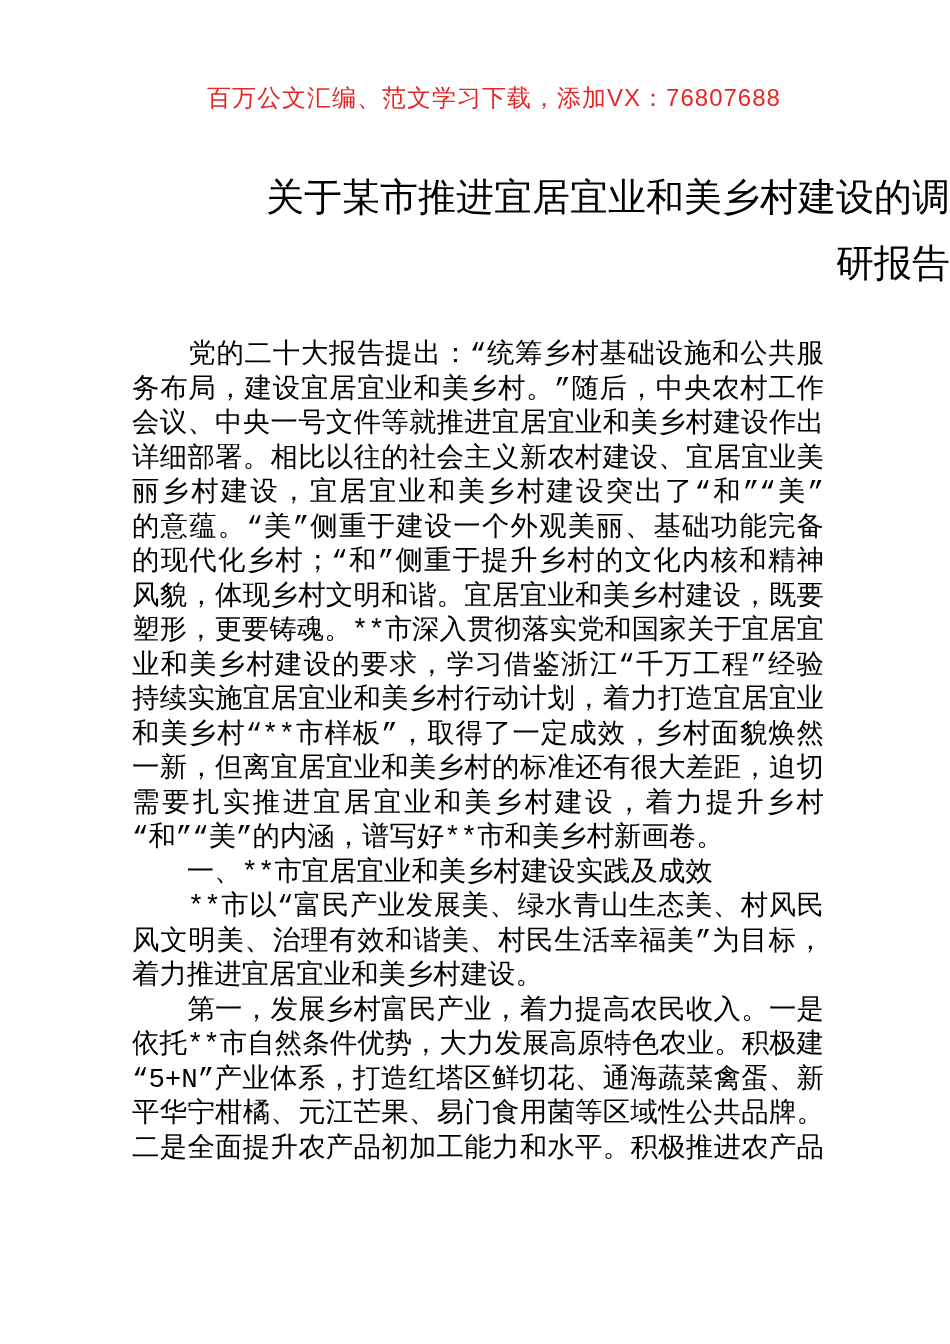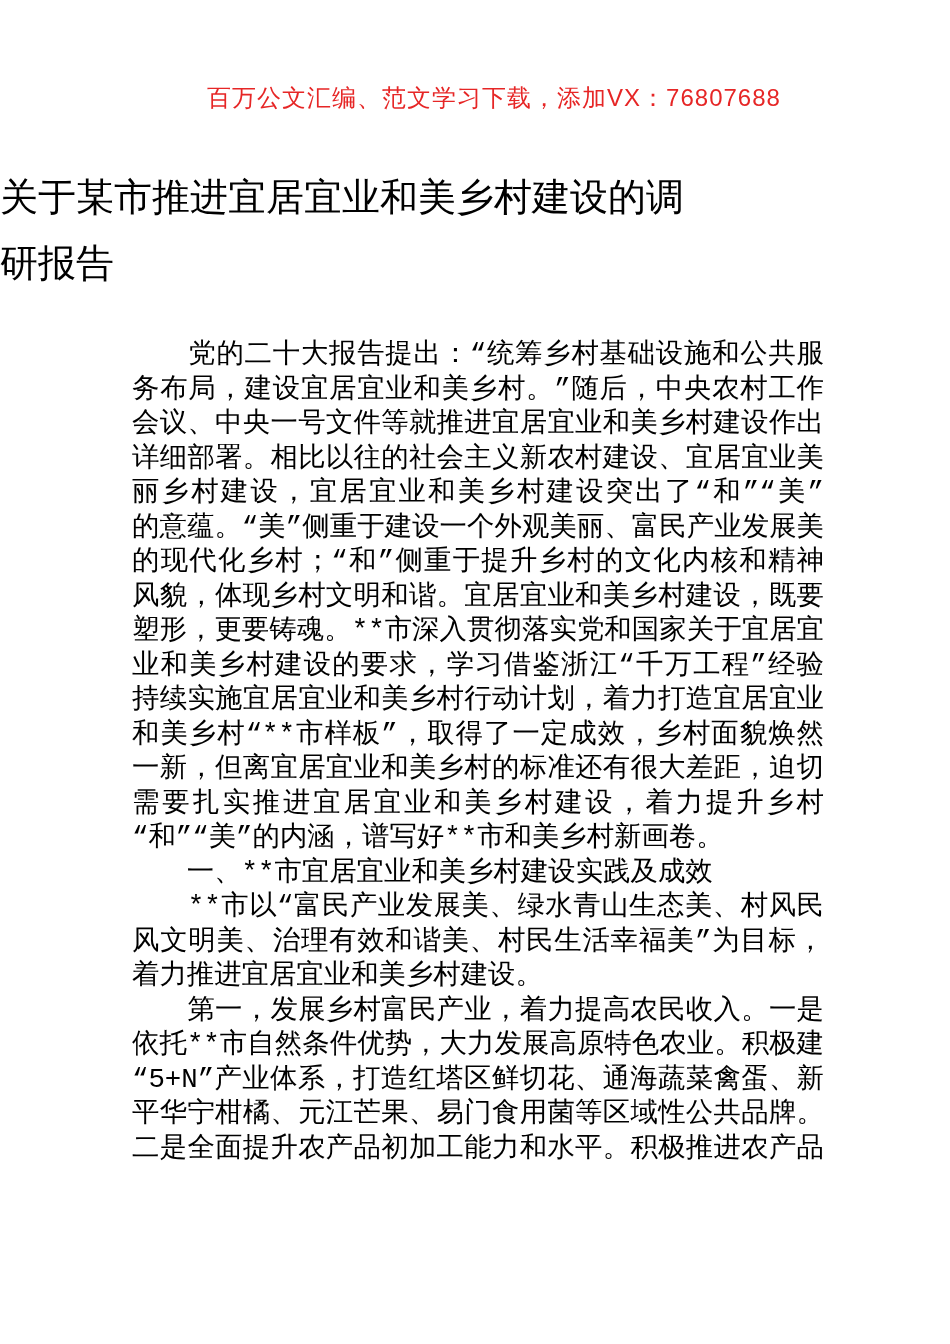--- a/index.html
+++ b/index.html
@@ -27,21 +27,21 @@
     line-height: 28px;
     color: #e62626;
     letter-spacing: 1px;
   }
   .doc-title {
     position: absolute;
     top: 164px;
     left: 0;
     width: 100%;
     margin: 0;
-    text-align: left;
+    text-align: right;
     font-size: 38px;
     line-height: 66px;
     font-weight: 500;
     color: #000000;
   }
   .title-line { display: block; }
   .doc-body {
     position: absolute;
     top: 338px;
     left: 132px;
@@ -69,21 +69,21 @@
   <span class="title-line">关于某市推进宜居宜业和美乡村建设的调</span>
   <span class="title-line">研报告</span>
 </h1>
 
 <div class="doc-body">
     <div class="line just">　　党的二十大报告提出：“统筹乡村基础设施和公共服</div>
     <div class="line just">务布局，建设宜居宜业和美乡村。”随后，中央农村工作</div>
     <div class="line just">会议、中央一号文件等就推进宜居宜业和美乡村建设作出</div>
     <div class="line just">详细部署。相比以往的社会主义新农村建设、宜居宜业美</div>
     <div class="line just">丽乡村建设，宜居宜业和美乡村建设突出了“和”“美”</div>
-    <div class="line just">的意蕴。“美”侧重于建设一个外观美丽、富民产业发展美</div>
+    <div class="line just">的意蕴。“美”侧重于建设一个外观美丽、基础功能完备</div>
     <div class="line just">的现代化乡村；“和”侧重于提升乡村的文化内核和精神</div>
     <div class="line just">风貌，体现乡村文明和谐。宜居宜业和美乡村建设，既要</div>
     <div class="line just">塑形，更要铸魂。**市深入贯彻落实党和国家关于宜居宜</div>
     <div class="line just">业和美乡村建设的要求，学习借鉴浙江“千万工程”经验</div>
     <div class="line just">持续实施宜居宜业和美乡村行动计划，着力打造宜居宜业</div>
     <div class="line just">和美乡村“**市样板”，取得了一定成效，乡村面貌焕然</div>
     <div class="line just">一新，但离宜居宜业和美乡村的标准还有很大差距，迫切</div>
     <div class="line just">需要扎实推进宜居宜业和美乡村建设，着力提升乡村</div>
     <div class="line">“和”“美”的内涵，谱写好**市和美乡村新画卷。</div>
     <div class="line">　　一、**市宜居宜业和美乡村建设实践及成效</div>

